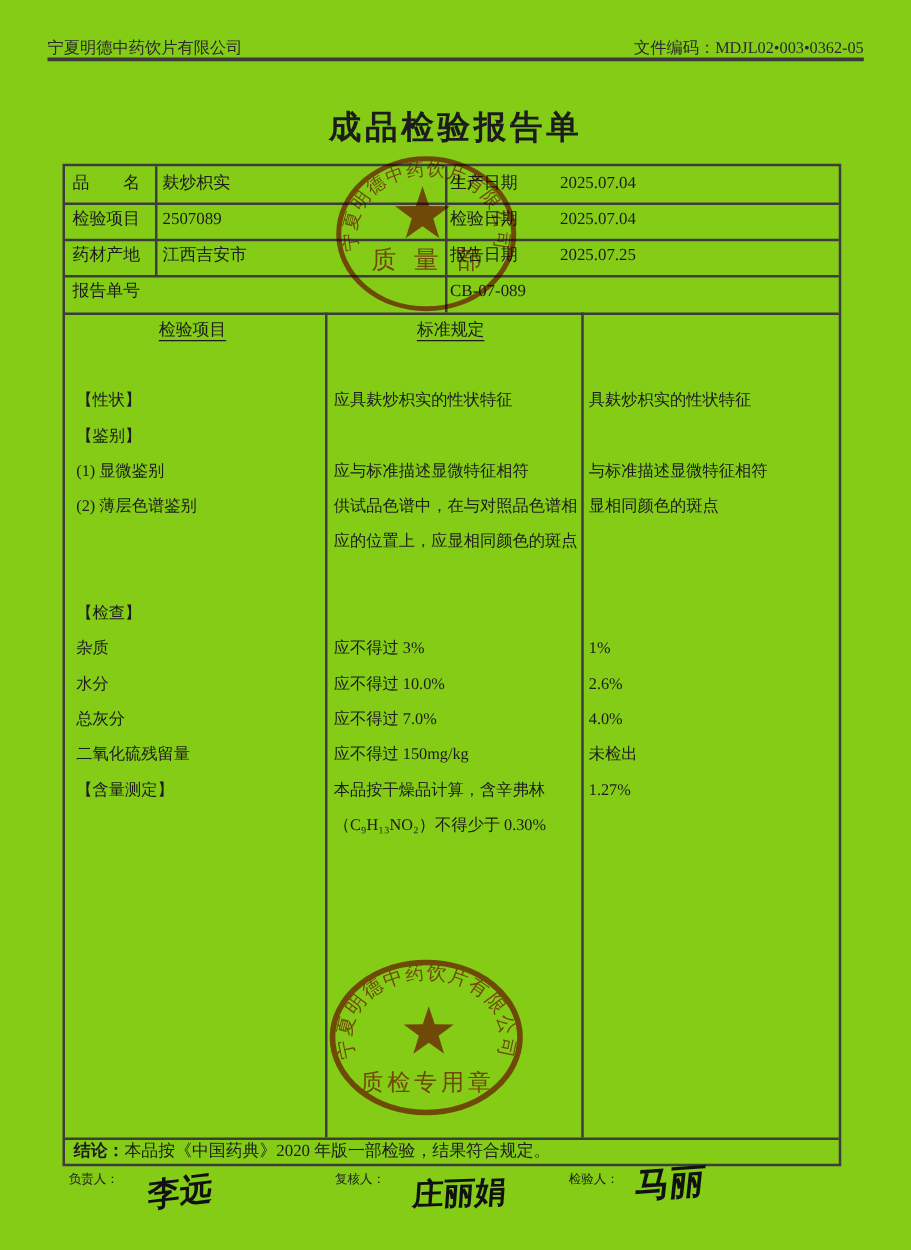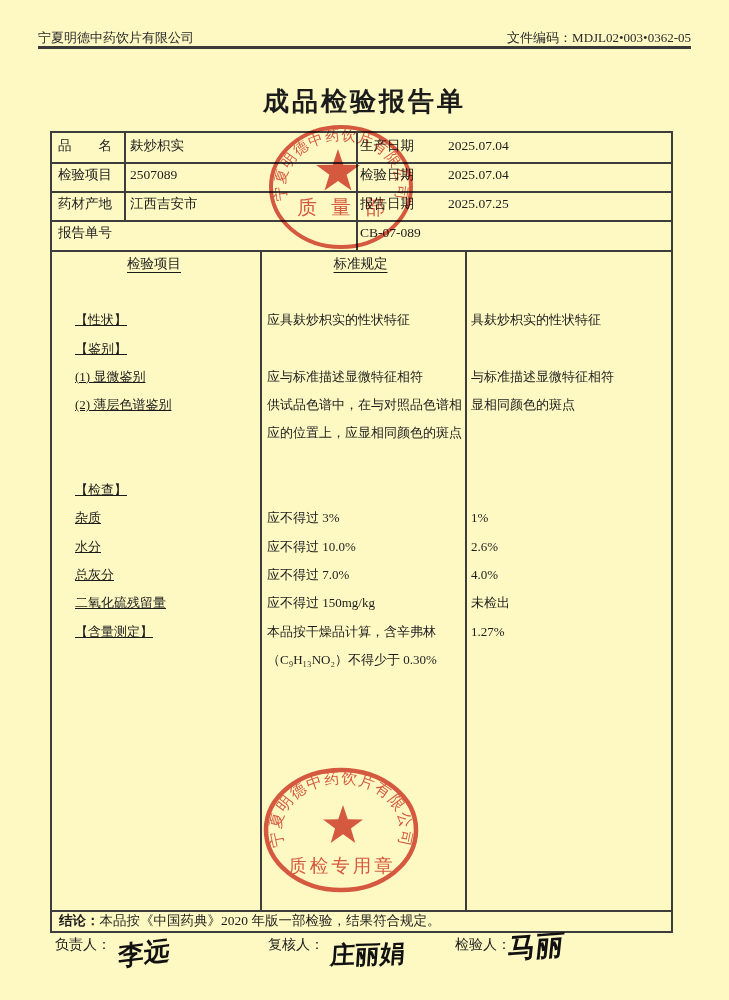--- a/index.html
+++ b/index.html
@@ -1,18 +1,18 @@
 <!DOCTYPE html>
 <html><head>
 <meta charset="utf-8">
 <style>
   * { margin:0; padding:0; box-sizing:border-box; }
   html,body { background:#ffffff; }
   body { font-family:"Liberation Serif","DejaVu Serif",serif; color:#1c1c1c; }
-  .page { position:relative; width:729px; height:1000px; background:#fef9c3; overflow:hidden; }
+  .page { position:relative; width:729px; height:1000px; background:#84cc16; overflow:hidden; }
 
   
   .hdr-company { position:absolute; left:38px; top:29px; font-size:13px; color:#2a2a2a; }
   .hdr-code { position:absolute; right:38px; top:29px; font-size:13px; color:#2a2a2a; }
   .hdr-rule { position:absolute; left:38px; top:46px; width:653px; height:2.5px; background:#3a3a3a; }
 
   .doc-title { position:absolute; left:0; top:84px; width:729px; text-align:center;
                font-size:26px; font-weight:bold; letter-spacing:3px; }
 
   
@@ -25,31 +25,31 @@
 
   
   .mainHead { position:absolute; left:50px; top:250px; width:623px; height:28px; display:flex; }
   .mainHead span { display:block; text-align:center; line-height:28px; font-size:13.5px;
                    text-decoration:underline; text-underline-offset:4px; }
   .mh1{width:208px;} .mh2{width:205px;} .mh3{width:210px;}
 
   .rows { position:absolute; left:50px; top:278px; width:623px; }
   .trow { display:flex; height:28.3px; }
   .tcell { line-height:28.3px; font-size:13px; white-space:nowrap; overflow:visible; }
-  .tcell.c1 { width:208px; padding-left:25px;text-decoration:underline; }
+  .tcell.c1 { width:208px; padding-left:11px; }
   .tcell.c2 { width:205px; padding-left:9px; }
   .tcell.c3 { width:210px; padding-left:8px; }
 
   
   .conclusion { position:absolute; left:50px; top:908px; width:623px; height:25px;
                 line-height:25px; font-size:13.5px; padding-left:9px; white-space:nowrap; }
   .conclusion b { font-weight:bold; }
 
   
-  .sigLabel { position:absolute; top:936px; font-size:14px; }
+  .sigLabel { position:absolute; top:936px; font-size:10px; }
   .sigName { position:absolute; font-weight:600; color:#111; white-space:nowrap; }
   .sig1 { left:118px; top:936px; font-size:26px; transform:rotate(-7deg) skewX(-8deg); }
   .sig2 { left:330px; top:938px; font-size:25px; transform:rotate(-2deg) skewX(-6deg); }
   .sig3 { left:508px; top:928px; font-size:28px; transform:rotate(-4deg) skewX(-10deg); }
 
   
   .stamp { position:absolute; mix-blend-mode:multiply; opacity:0.82; }
   .stamp text { font-family:"Liberation Serif","DejaVu Serif",serif; }
 </style>
 </head>

